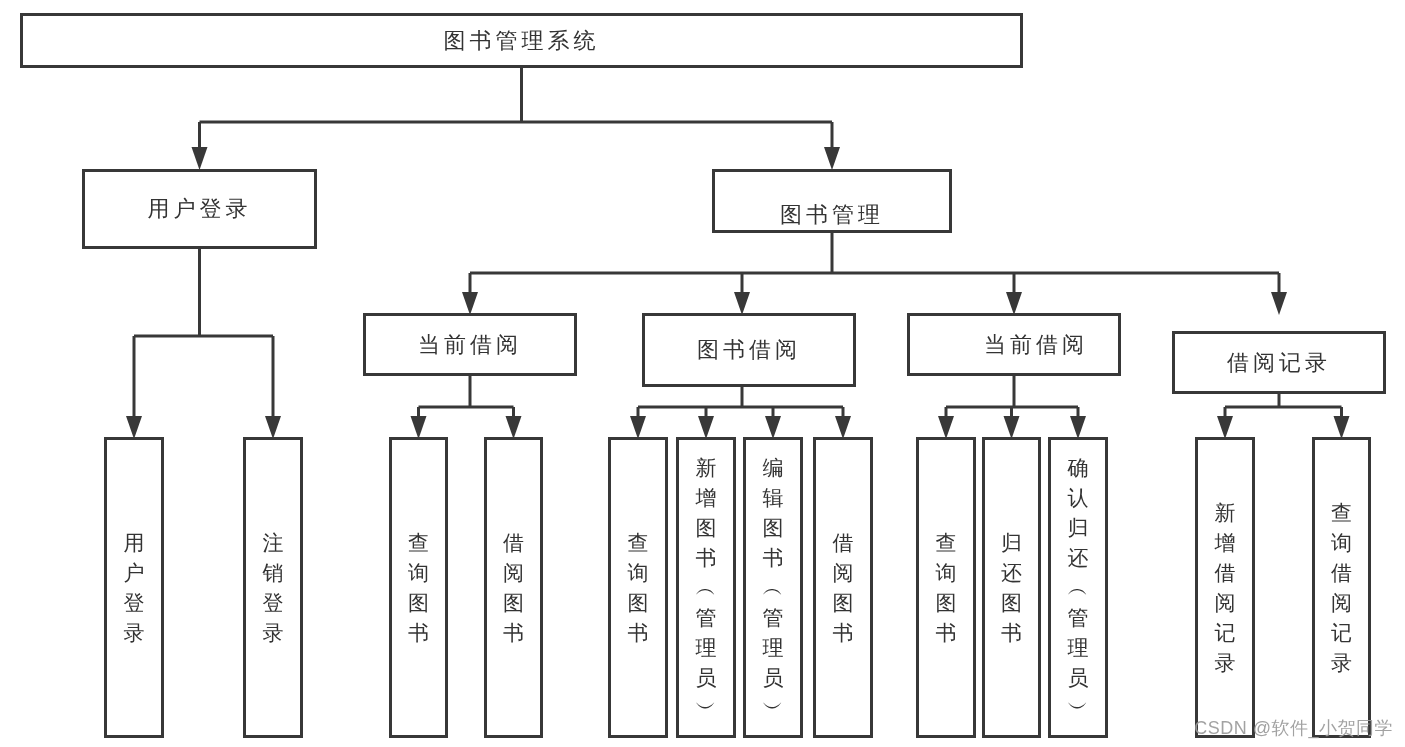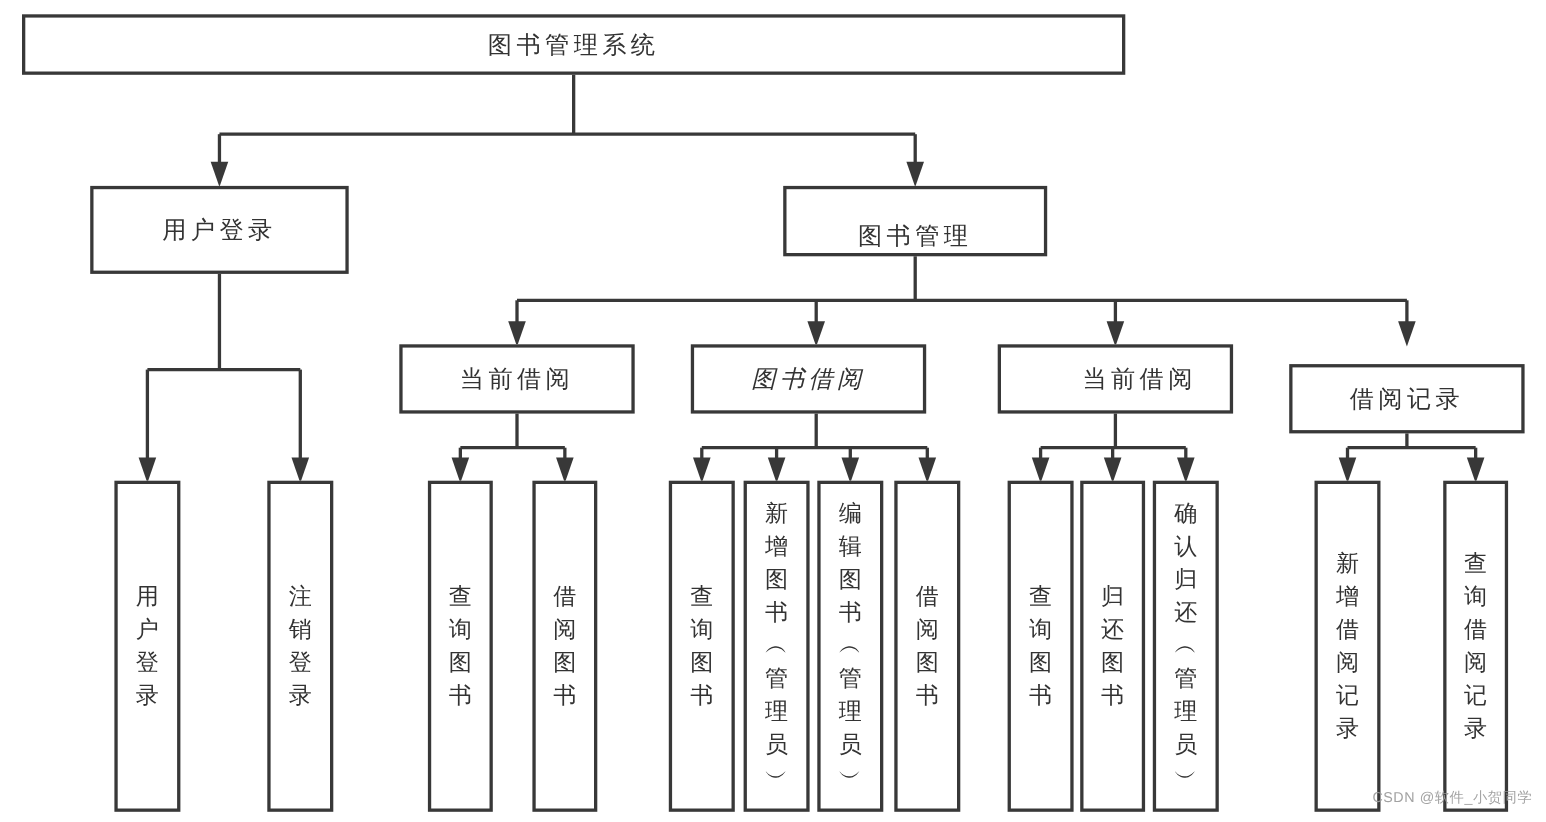--- a/index.html
+++ b/index.html
@@ -23,21 +23,21 @@
     position:absolute;z-index:2;box-sizing:border-box;
     border:3px solid var(--line);background:#fff;
     display:flex;align-items:center;justify-content:center;
     color:var(--text);
   }
   .hnode{font-size:22px;letter-spacing:4px;white-space:nowrap;}
   .vnode{flex-direction:column;font-size:21px;}
   .vchar{display:block;height:30px;line-height:30px;text-align:center;width:100%;}
   .watermark{
     position:absolute;z-index:3;
-    color:var(--wm);font-size:13px;letter-spacing:0.5px;
+    color:var(--wm);font-size:18px;letter-spacing:0.5px;
     white-space:nowrap;text-align:right;opacity:0.92;
   }
 </style>
 </head>
 <body>
 
 <div class="canvas">
 
   <svg class="connector" width="1405" height="747" viewBox="0 0 1405 747" aria-hidden="true">
 
@@ -108,21 +108,21 @@
   <div class="node hnode" style="left:82px;top:169px;width:235px;height:80px;">
     <span>用户登录</span>
   </div>
   <div class="node hnode" style="left:712px;top:169px;width:240px;height:64px;align-items:flex-end;">
     <span>图书管理</span>
   </div>
 
   <div class="node hnode" style="left:363px;top:313px;width:214px;height:63px;">
     <span>当前借阅</span>
   </div>
-  <div class="node hnode" style="left:628px;top:313px;width:214px;height:63px;font-style:italic;">
+  <div class="node hnode" style="left:642px;top:313px;width:214px;height:74px;">
     <span>图书借阅</span>
   </div>
   <div class="node hnode" style="left:907px;top:313px;width:214px;height:63px;padding-left:44px;">
     <span>当前借阅</span>
   </div>
   <div class="node hnode" style="left:1172px;top:331px;width:214px;height:63px;">
     <span>借阅记录</span>
   </div>
 
   <div class="node vnode" style="left:104px;top:437px;width:60px;height:301px;">

